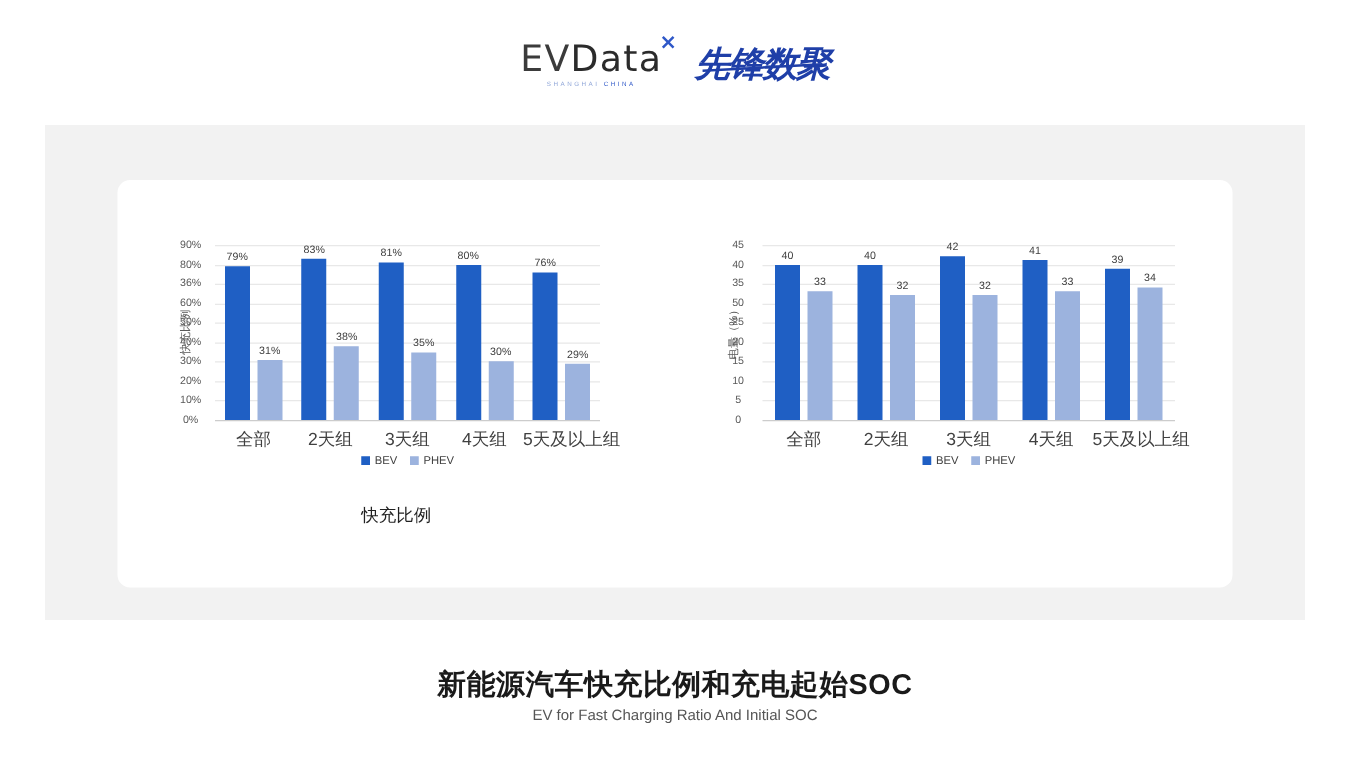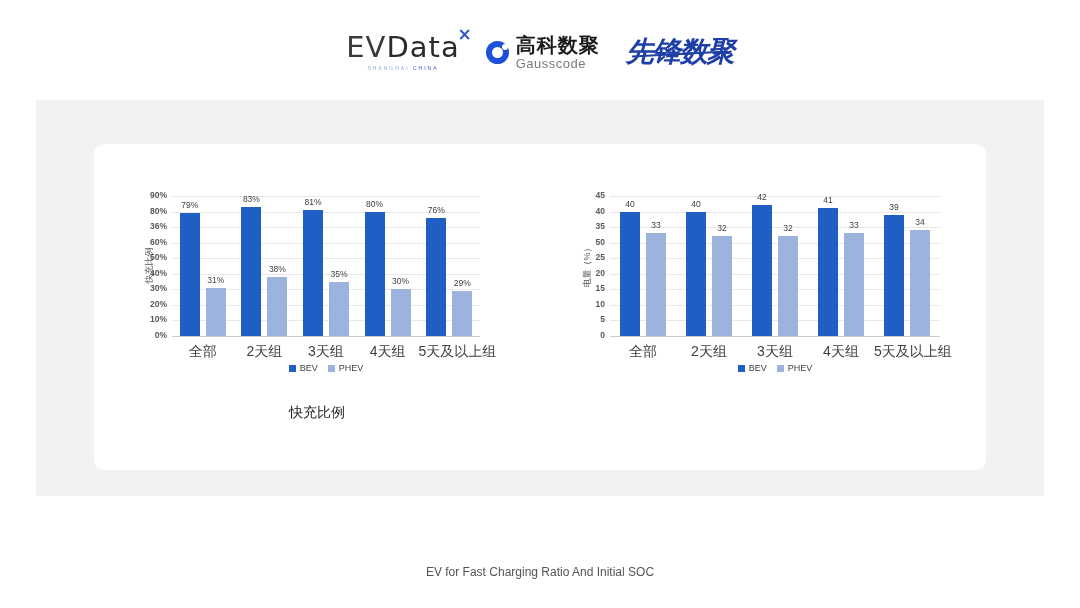--- a/index.html
+++ b/index.html
@@ -71,21 +71,21 @@
 
   .charts { position:absolute; inset:0; display:flex; }
   .chartbox { position:relative; width:446px; height:326px; }
 
   
   .ylabel {
     position:absolute; transform:rotate(-90deg); transform-origin:center center;
     font-size:9px; color:#595959; white-space:nowrap;
   }
   .ytick {
-    position:absolute; font-size:8.5px; color:#595959; text-align:right; white-space:nowrap;font-weight:bold;
+    position:absolute; font-size:8.5px; color:#595959; text-align:center; white-space:nowrap;
   }
   .gridline { position:absolute; height:1px; background:#e8e8e8; }
   .xtick {
     position:absolute; font-size:14px; color:#404040; text-align:center; white-space:nowrap;
   }
   .bar { position:absolute; bottom:0; }
   .barlabel {
     position:absolute; font-size:8.5px; color:#404040; text-align:center; white-space:nowrap;
   }
   .legend {
@@ -119,27 +119,20 @@
 
     <div class="logo-evdata">
       <div class="main">
         <span class="ev">EV</span><span>Data</span><span class="x">×</span>
       </div>
       <div class="sub">
         <span>SHANGHAI </span><span class="b">CHINA</span>
       </div>
     </div>
 
-    <div class="logo-gauss">
-      <span class="gmark"></span>
-      <span class="txt">
-        <div class="cn">高科数聚</div>
-        <div class="en">Gausscode</div>
-      </span>
-    </div>
 
     <div class="logo-xf">
       <span>先锋数聚</span>
       <span class="strike"></span>
     </div>
 
   </div>
 
   <div class="panel">
     <div class="card">
@@ -260,15 +253,16 @@
                 <span class="swatch" style="background: rgb(156, 179, 222);"></span>
                 <span>PHEV</span>
               </span>
             </div>
           </div>
 
       </div>
     </div>
   </div>
 
+  <div class="caption-main">新能源汽车快充比例和充电起始SOC</div>
   <div class="caption-sub">EV for Fast Charging Ratio And Initial SOC</div>
 
 </div>
 
 </body></html>

